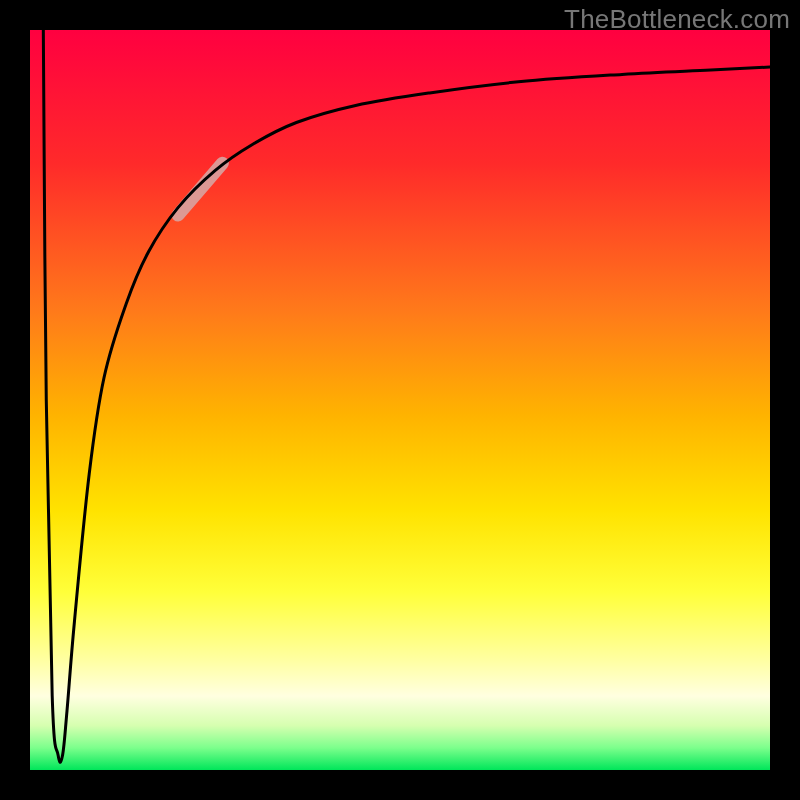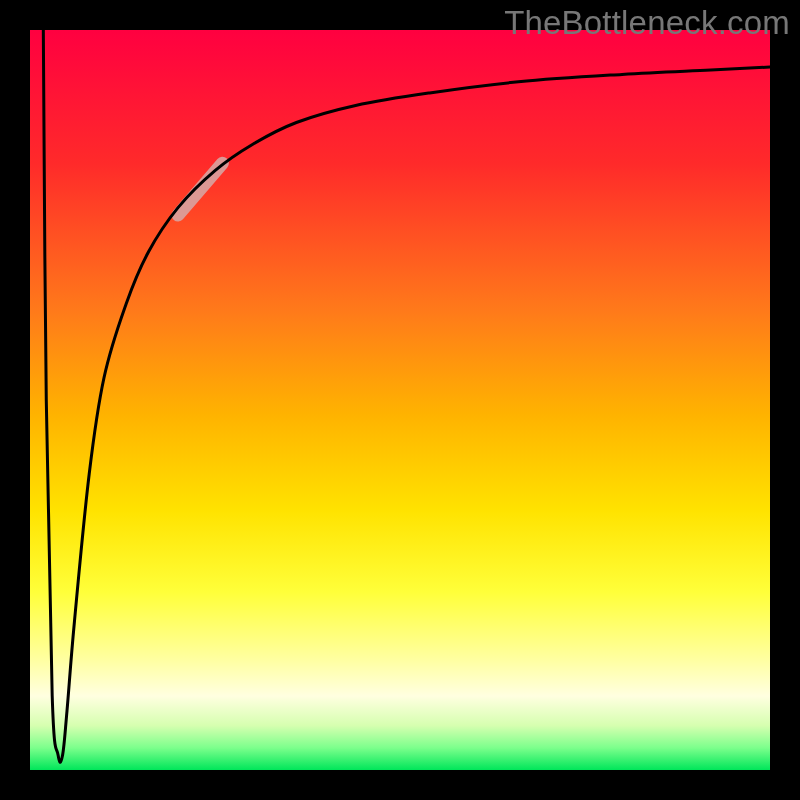--- a/index.html
+++ b/index.html
@@ -14,21 +14,21 @@
   .chart-wrap {
     position: relative;
     width: 800px;
     height: 800px;
   }
   .watermark {
     position: absolute;
     top: 4px;
     right: 10px;
     color: #777777;
-    font-size: 33px;
+    font-size: 26px;
     font-weight: 500;
     text-align: right;
     letter-spacing: 0.2px;
     z-index: 10;
   }
   .plot {
     position: absolute;
     left: 30px;
     top: 30px;
     width: 740px;

